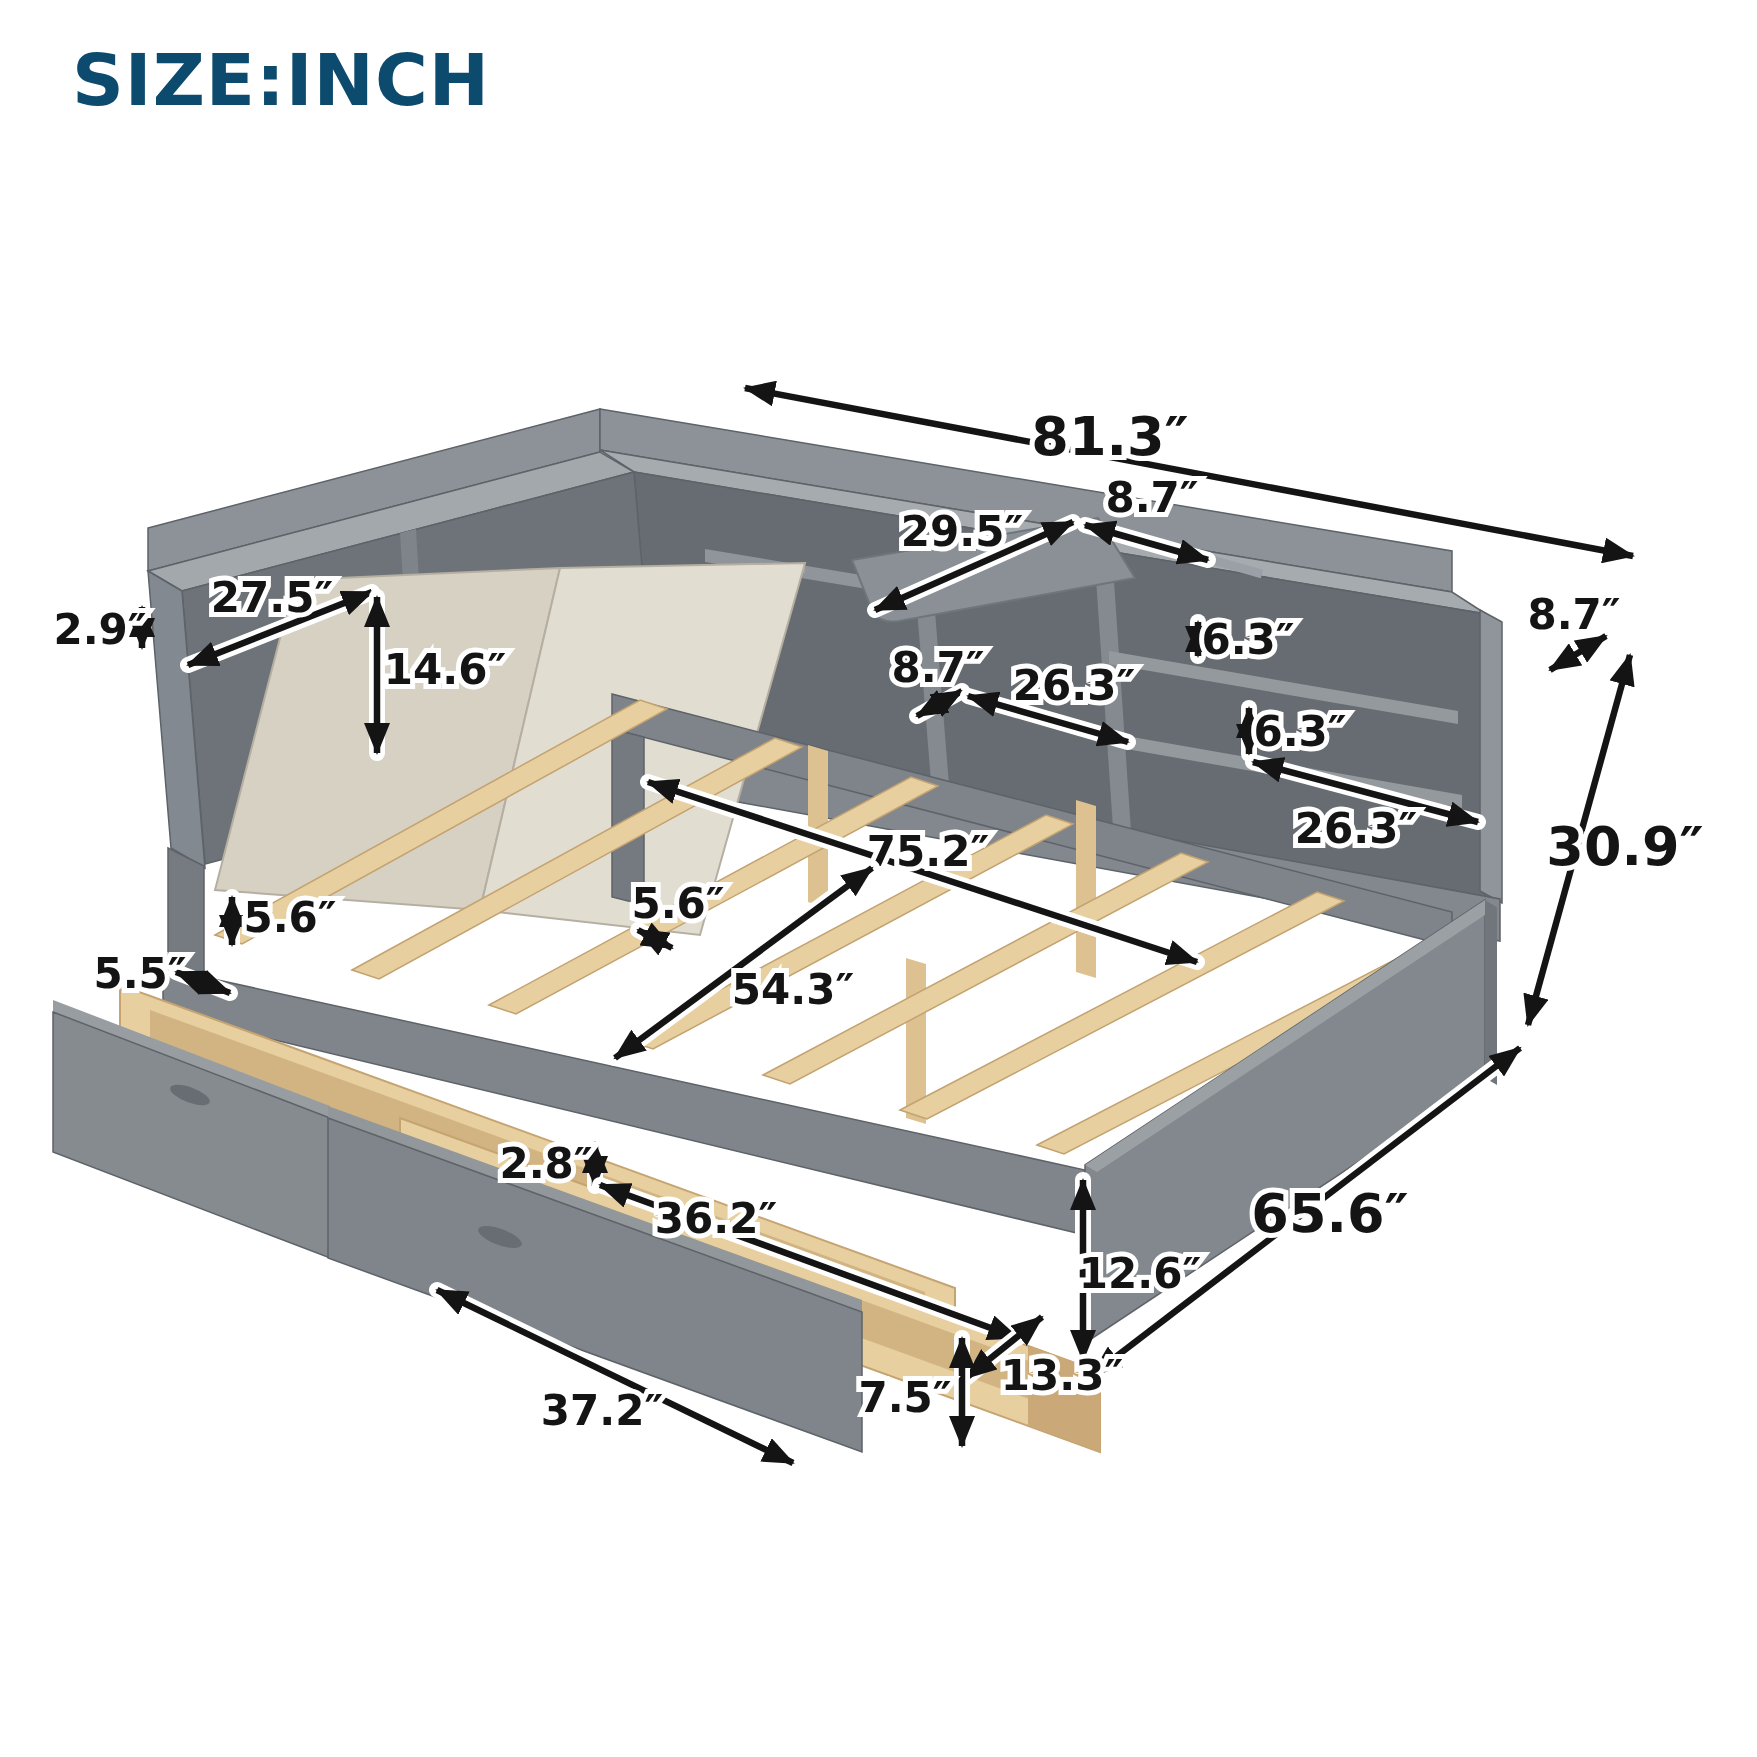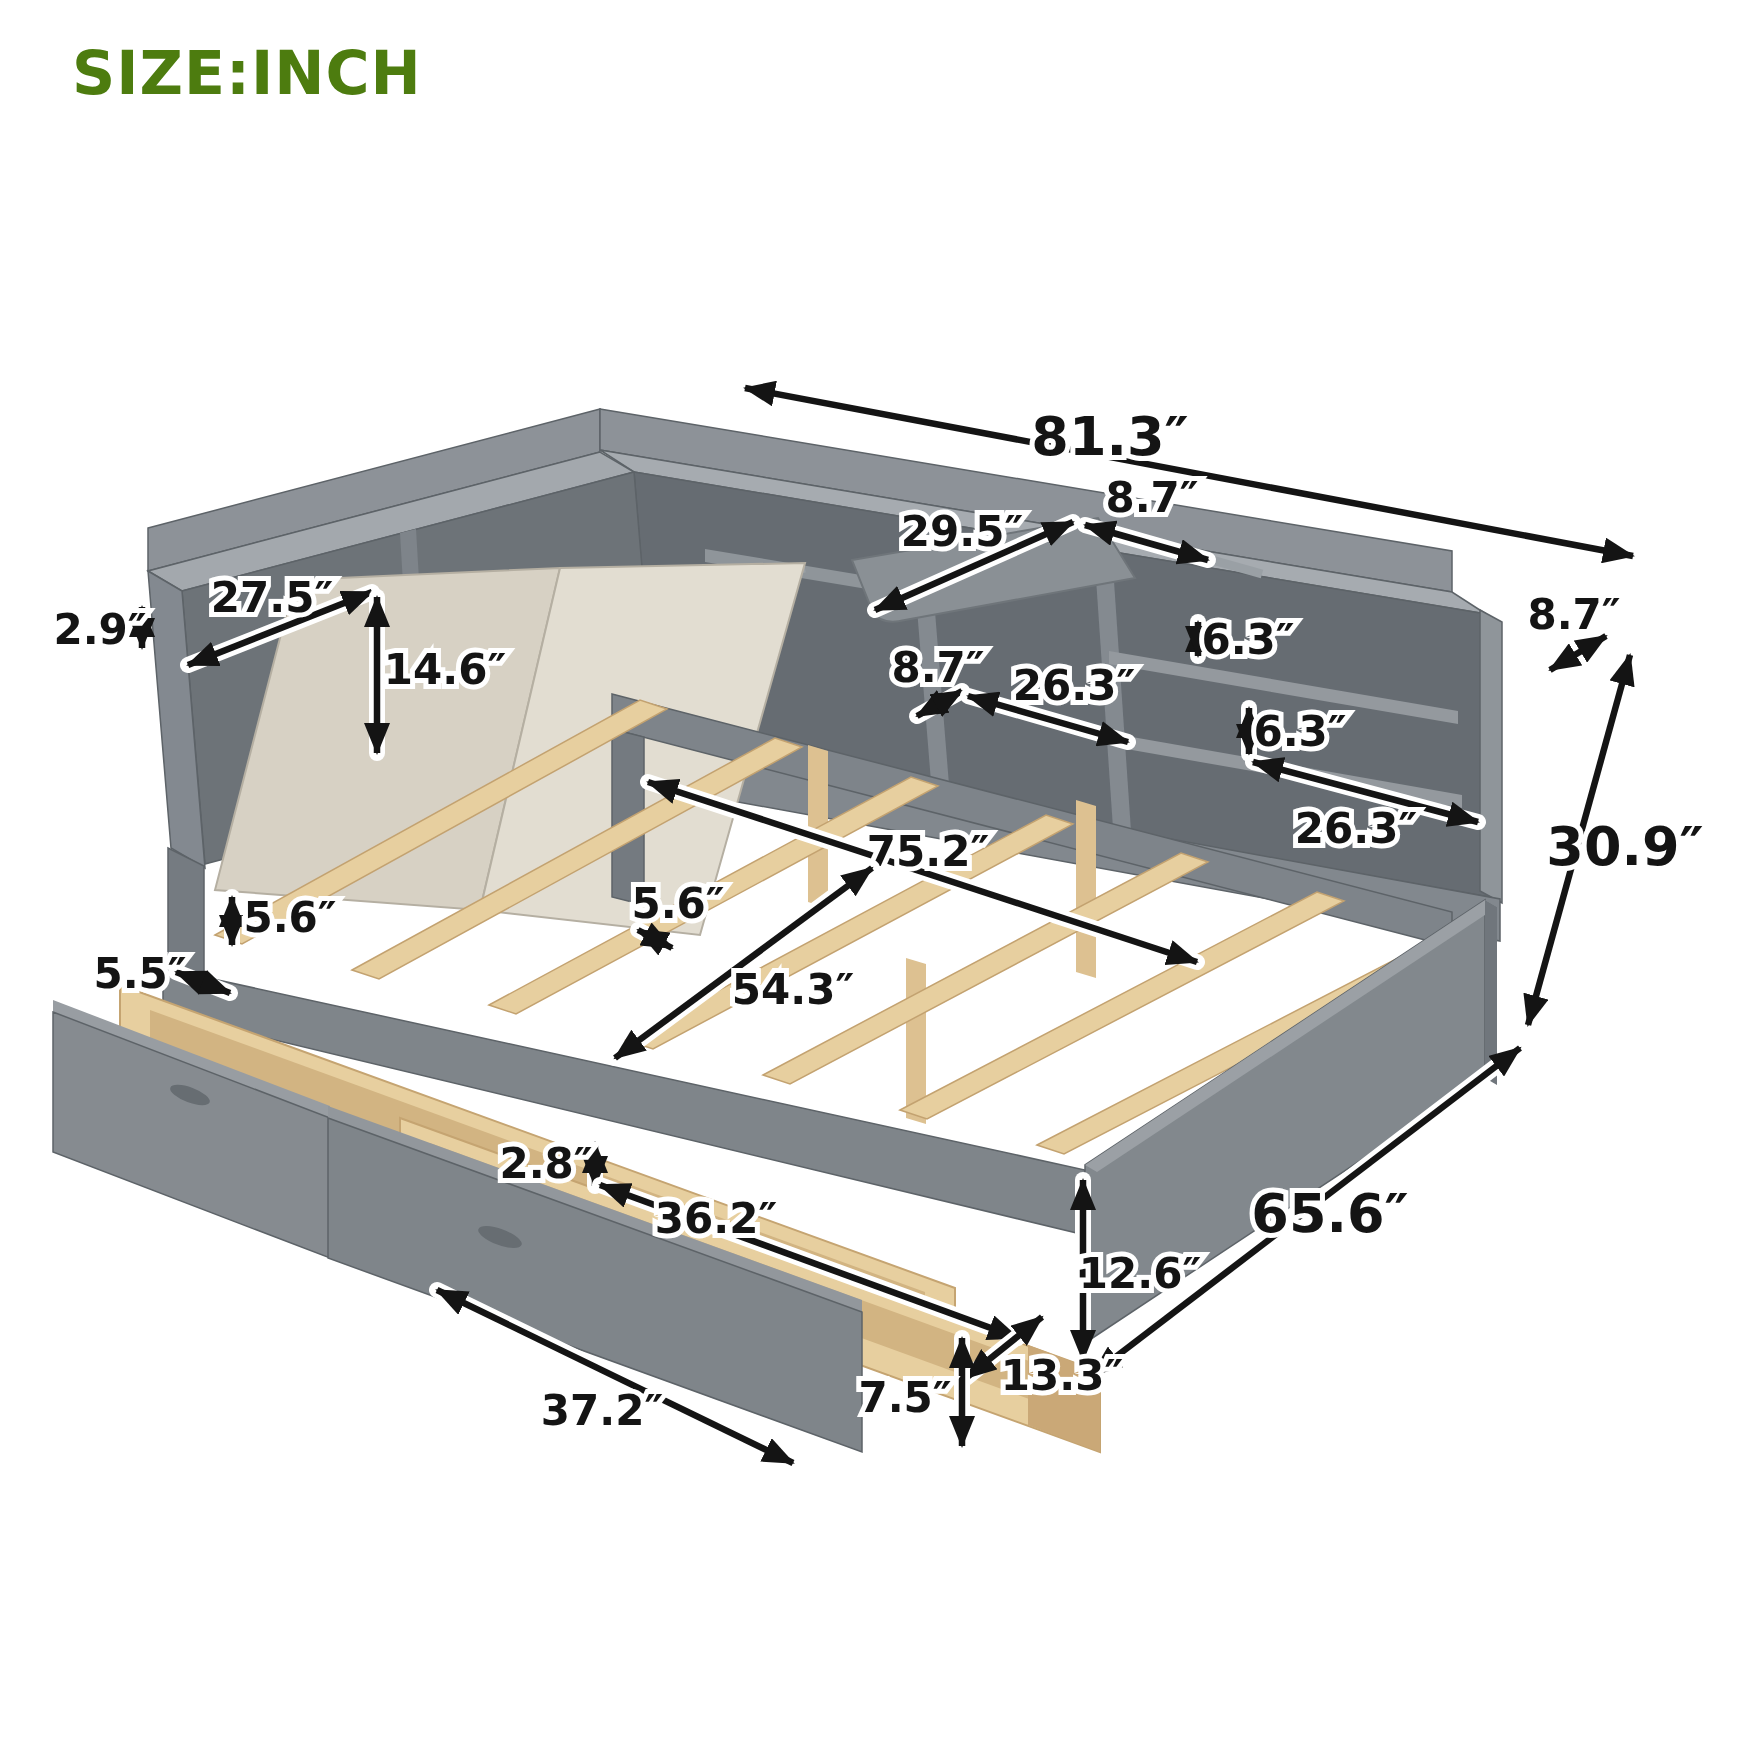--- a/index.html
+++ b/index.html
@@ -1,20 +1,20 @@
 <!DOCTYPE html>
 <html><head>
 <meta charset="utf-8">
 <style>
   html,body{margin:0;padding:0;background:#ffffff;}
   body{width:1757px;height:1757px;position:relative;overflow:hidden;
        font-family:"DejaVu Sans","Liberation Sans",sans-serif;}
   .stage{position:absolute;inset:0;}
-  .title{position:absolute;left:72px;top:38px;font-size:60px;font-weight:700;
-         letter-spacing:1px;color:#4d7c0f;white-space:nowrap;}
+  .title{position:absolute;left:72px;top:38px;font-size:72px;font-weight:700;
+         letter-spacing:1px;color:#0c4a6e;white-space:nowrap;}
   svg{position:absolute;left:0;top:0;}
   .dl{font-family:"DejaVu Sans","Liberation Sans",sans-serif;
       font-size:42px;font-weight:700;fill:#141414;stroke:#ffffff;stroke-width:10px;
       paint-order:stroke;text-anchor:middle;}
   .dl.lg{font-size:54px;}
   .dline{stroke:#141414;stroke-width:6.5;fill:none;}
   .dcase{stroke:#ffffff;stroke-width:16;fill:none;stroke-linecap:round;}
   .edge{stroke:#5d6368;stroke-width:1.5;}
 </style>
 </head>

